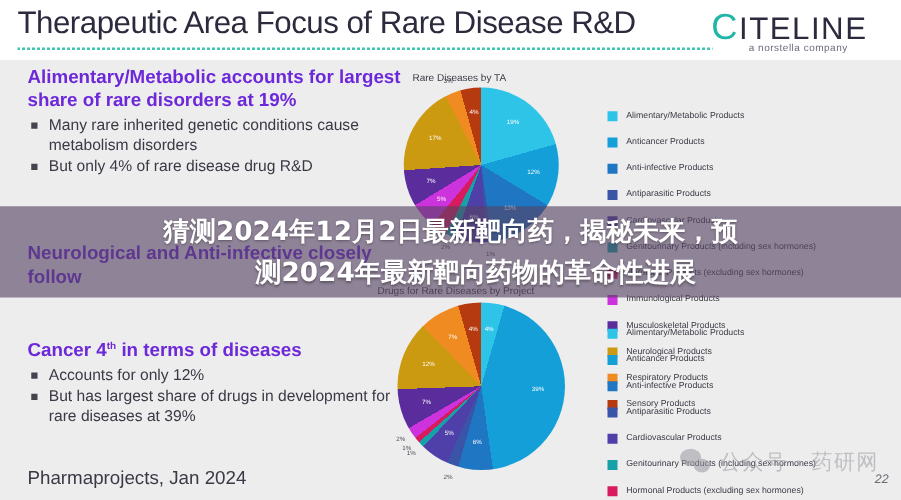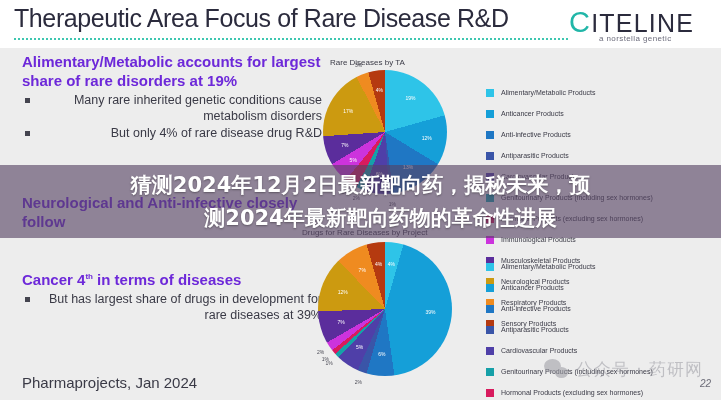--- a/index.html
+++ b/index.html
@@ -48,21 +48,21 @@
     font-size: 8px; color: #6b6b7b; letter-spacing: 0.4px;
     white-space: nowrap;
   }
 
   
   .textcol { position: absolute; left: 22px; top: 52px; width: 300px; }
   .head-green {
     color: #6d28d9; font-weight: bold; font-size: 15px; line-height: 19px;
     margin-bottom: 2px;
   }
-  .bullets { list-style: none; margin: 1px 0 0 0; text-align: right; }
+  .bullets { list-style: none; margin: 1px 0 0 0; }
   .bullets li {
     position: relative; padding-left: 17px;
     font-size: 12.5px; line-height: 16px; color: #3a3a46;
     margin-bottom: 1px;
   }
   .bullets li::before {
     content: ""; position: absolute; left: 3px; top: 6px;
     width: 5px; height: 5px; background: #44444f;
   }
   .block2 { margin-top: 52px; }
@@ -136,35 +136,36 @@
 </head>
 <body>
 
 <div id="slide">
 
   <div class="header">
     <div class="slide-title">Therapeutic Area Focus of Rare Disease R&amp;D</div>
     <div class="title-rule"></div>
     <div class="logo">
       <div class="logo-word"><span class="logo-c">C</span><span>ITELINE</span></div>
-      <div class="logo-tag">a norstella genetic</div>
+      <div class="logo-tag">a norstella company</div>
     </div>
   </div>
 
   <div class="textcol">
     <div class="head-green">Alimentary/Metabolic accounts for largest share of rare disorders at 19%</div>
     <ul class="bullets">
       <li>Many rare inherited genetic conditions cause metabolism disorders</li>
       <li>But only 4% of rare disease drug R&amp;D</li>
     </ul>
 
     <div class="head-green block2">Neurological and Anti-infective closely follow</div>
 
     <div class="head-green block3"><span>Cancer 4</span><span class="sup">th</span><span> in terms of diseases</span></div>
     <ul class="bullets">
+      <li>Accounts for only 12%</li>
       <li>But has largest share of drugs in development for rare diseases at 39%</li>
     </ul>
   </div>
 
   <div class="footnote">Pharmaprojects, Jan 2024</div>
   <div class="pagenum">22</div>
 
   <div class="chart-title" style="left:330px; top:58px; width:120px;">Rare Diseases by TA</div>
   <div id="pie1" class="pie" style="left: 323px; top: 70px; width: 124px; height: 124px; background: conic-gradient(rgb(46, 196, 232) 0deg, rgb(46, 196, 232) 74.35deg, rgb(21, 159, 216) 74.35deg, rgb(21, 159, 216) 121.3deg, rgb(31, 119, 196) 121.3deg, rgb(31, 119, 196) 172.17deg, rgb(58, 85, 168) 172.17deg, rgb(58, 85, 168) 176.09deg, rgb(79, 63, 168) 176.09deg, rgb(79, 63, 168) 199.57deg, rgb(22, 160, 168) 199.57deg, rgb(22, 160, 168) 207.39deg, rgb(216, 27, 94) 207.39deg, rgb(216, 27, 94) 219.13deg, rgb(204, 51, 221) 219.13deg, rgb(204, 51, 221) 238.7deg, rgb(91, 45, 156) 238.7deg, rgb(91, 45, 156) 266.09deg, rgb(204, 154, 16) 266.09deg, rgb(204, 154, 16) 332.61deg, rgb(239, 139, 32) 332.61deg, rgb(239, 139, 32) 344.35deg, rgb(181, 58, 16) 344.35deg, rgb(181, 58, 16) 360deg);"></div>
   <div id="pie1labels">

